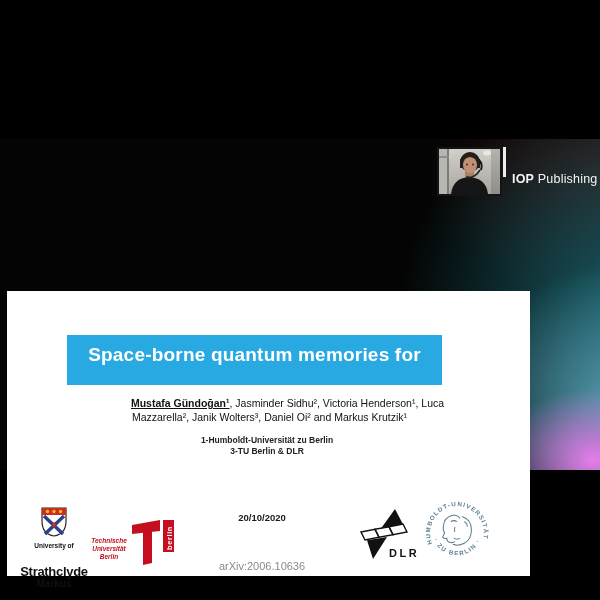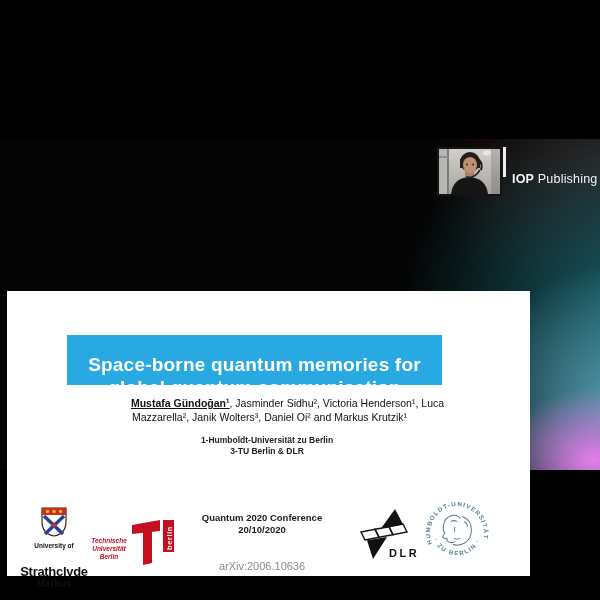--- a/index.html
+++ b/index.html
@@ -20,21 +20,21 @@
   }
   
   .slide{
     position:absolute;left:7px;top:152px;width:523px;height:285px;
     background:#ffffff;color:#1a1a1a;
   }
   .title-box{
     position:absolute;left:60px;top:44px;width:375px;height:50px;
     background:#29a9e2;color:#ffffff;text-align:center;
     font-size:19px;line-height:23px;font-weight:bold;letter-spacing:0.2px;
-    padding-top:18px;
+    padding-top:8px;
   }
   .authors{
     position:absolute;left:70px;top:106px;width:385px;text-align:center;
     font-size:10.5px;line-height:13.5px;color:#111;
   }
   .authors .lead{font-weight:bold;text-decoration:underline;padding-left:36px;}
   .affiliations{
     position:absolute;left:60px;top:144px;width:400px;text-align:center;
     font-size:8.5px;line-height:10.5px;font-weight:bold;color:#222;
   }
@@ -79,34 +79,32 @@
 <body>
 
 <div class="stage">
 
   <div class="video-frame">
 
     <div class="slide">
 
       <div class="title-box">
         <div>Space-borne quantum memories for</div>
-        <div>global quantum communication</div>
       </div>
 
       <div class="authors">
         <span class="lead">Mustafa Gündoğan¹</span><span>, Jasminder Sidhu², Victoria Henderson¹, Luca Mazzarella², Janik Wolters³, Daniel Oi² and Markus Krutzik¹</span>
       </div>
 
       <div class="affiliations">
         <div>1-Humboldt-Universität zu Berlin</div>
         <div>3-TU Berlin &amp; DLR</div>
       </div>
 
       <div class="conference">
-        <div>Quantum 2020 Conference</div>
         <div>20/10/2020</div>
       </div>
 
       <div class="arxiv">arXiv:2006.10636</div>
 
       <div class="logo-strath">
         <span>
           <svg width="28" height="30" viewBox="0 0 26 30">
             <path d="M1,1 H25 V14 Q25,27 13,29 Q1,27 1,14 Z" fill="#ffffff" stroke="#33201a" stroke-width="1.2"></path>
             <path d="M1,1 H25 V8 H1 Z" fill="#c8301c"></path>

